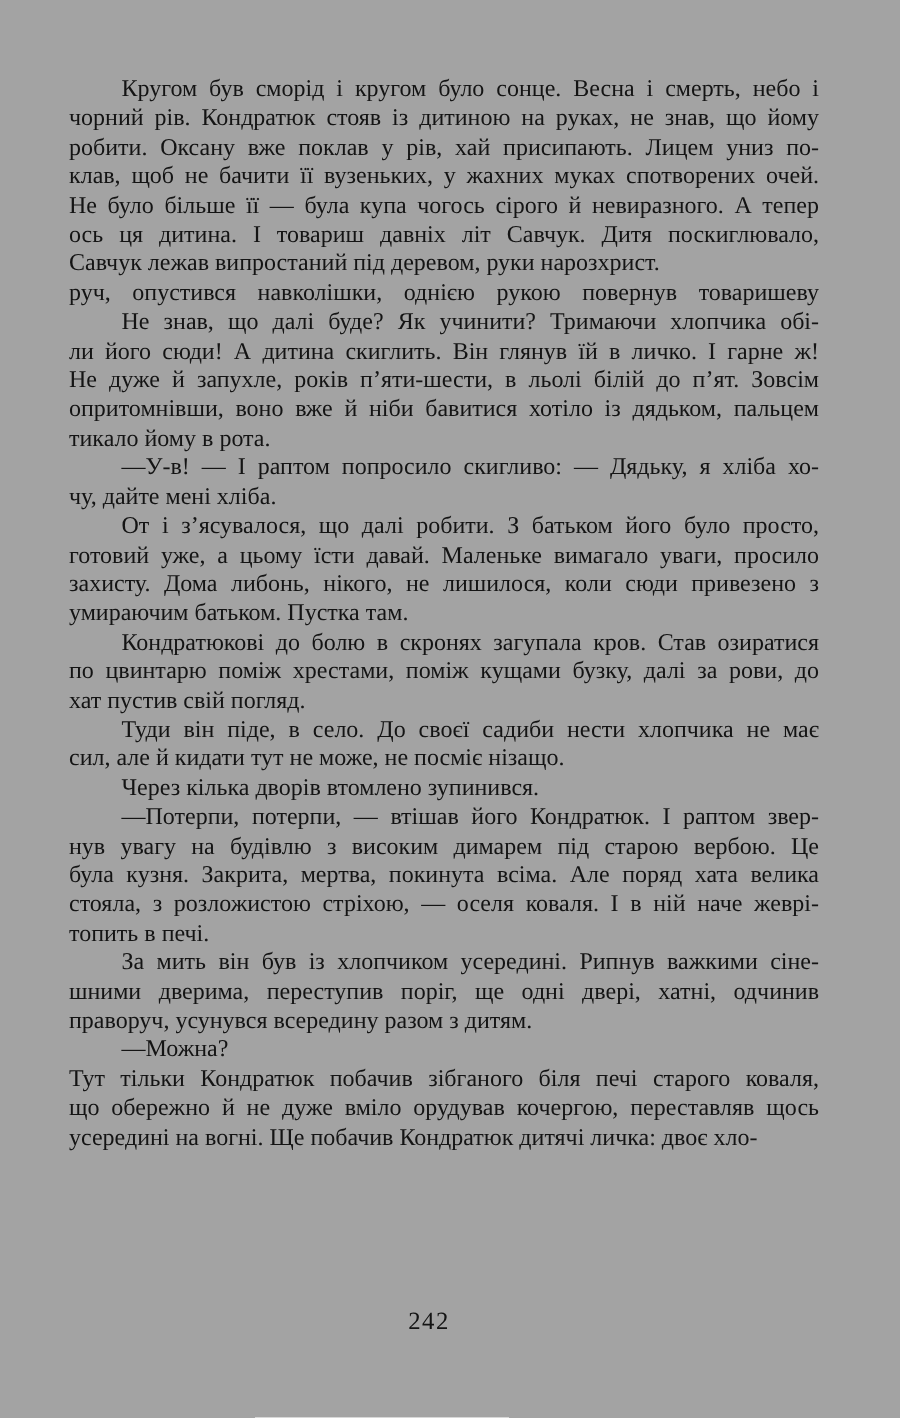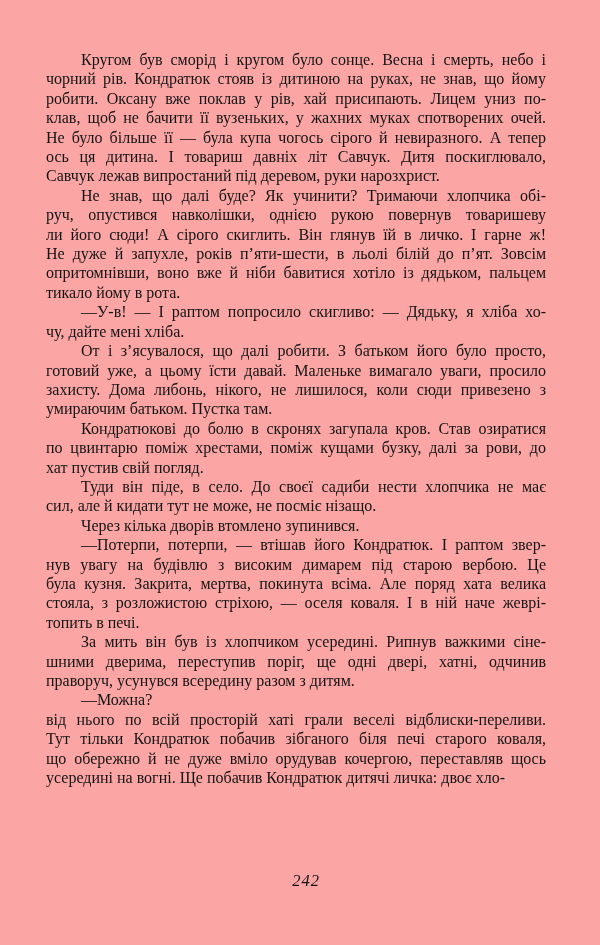--- a/index.html
+++ b/index.html
@@ -4,21 +4,21 @@
 <style>
   html, body {
     margin: 0;
     padding: 0;
     background: #ffffff;
   }
   .page {
     position: relative;
     width: 600px;
     height: 945px;
-    background: #fca5a5;
+    background: #a3a3a3;
     color: #141414;
     font-family: "Liberation Serif", "DejaVu Serif", serif;
     overflow: hidden;
   }
   .text-block {
     position: absolute;
     left: 46px;
     top: 50px;
     width: 500px;
     font-size: 16px;
@@ -34,47 +34,46 @@
     white-space: normal;
   }
   .line.first {
     text-indent: 35px;
   }
   .line.last {
     text-align-last: left;
   }
   .page-number {
     position: absolute;
-    left: 56px;
+    left: 36px;
     top: 871px;
     width: 500px;
     text-align: center;
     font-size: 16.5px;
     letter-spacing: 1px;
-    font-style: italic;
   }
 </style>
 </head>
 <body>
 
 <div class="page">
   <div class="text-block">
       <div class="para">
         <div class="line first">Кругом був сморід і кругом було сонце. Весна і смерть, небо і</div>
         <div class="line">чорний рів. Кондратюк стояв із дитиною на руках, не знав, що йому</div>
         <div class="line">робити. Оксану вже поклав у рів, хай присипають. Лицем униз по-</div>
         <div class="line">клав, щоб не бачити її вузеньких, у жахних муках спотворених очей.</div>
         <div class="line">Не було більше її — була купа чогось сірого й невиразного. А тепер</div>
         <div class="line">ось ця дитина. І товариш давніх літ Савчук. Дитя поскиглювало,</div>
         <div class="line last">Савчук лежав випростаний під деревом, руки нарозхрист.</div>
       </div>
       <div class="para">
+        <div class="line">руч, опустився навколішки, однією рукою повернув товаришеву</div>
         <div class="line first">Не знав, що далі буде? Як учинити? Тримаючи хлопчика обі-</div>
-        <div class="line">руч, опустився навколішки, однією рукою повернув товаришеву</div>
-        <div class="line">ли його сюди! А сірого скиглить. Він глянув їй в личко. І гарне ж!</div>
+        <div class="line">ли його сюди! А дитина скиглить. Він глянув їй в личко. І гарне ж!</div>
         <div class="line">Не дуже й запухле, років п’яти-шести, в льолі білій до п’ят. Зовсім</div>
         <div class="line">опритомнівши, воно вже й ніби бавитися хотіло із дядьком, пальцем</div>
         <div class="line last">тикало йому в рота.</div>
       </div>
       <div class="para">
         <div class="line first">—У-в! — І раптом попросило скигливо: — Дядьку, я хліба хо-</div>
         <div class="line last">чу, дайте мені хліба.</div>
       </div>
       <div class="para">
         <div class="line first">От і з’ясувалося, що далі робити. З батьком його було просто,</div>
@@ -103,20 +102,19 @@
       </div>
       <div class="para">
         <div class="line first">За мить він був із хлопчиком усередині. Рипнув важкими сіне-</div>
         <div class="line">шними дверима, переступив поріг, ще одні двері, хатні, одчинив</div>
         <div class="line last">праворуч, усунувся всередину разом з дитям.</div>
       </div>
       <div class="para">
         <div class="line first last">—Можна?</div>
       </div>
       <div class="para">
-        <div class="line">від нього по всій просторій хаті грали веселі відблиски-переливи.</div>
         <div class="line">Тут тільки Кондратюк побачив зібганого біля печі старого коваля,</div>
         <div class="line">що обережно й не дуже вміло орудував кочергою, переставляв щось</div>
         <div class="line last">усередині на вогні. Ще побачив Кондратюк дитячі личка: двоє хло-</div>
       </div>
     </div>
   <div class="page-number">242</div>
 </div>
 
 </body></html>

